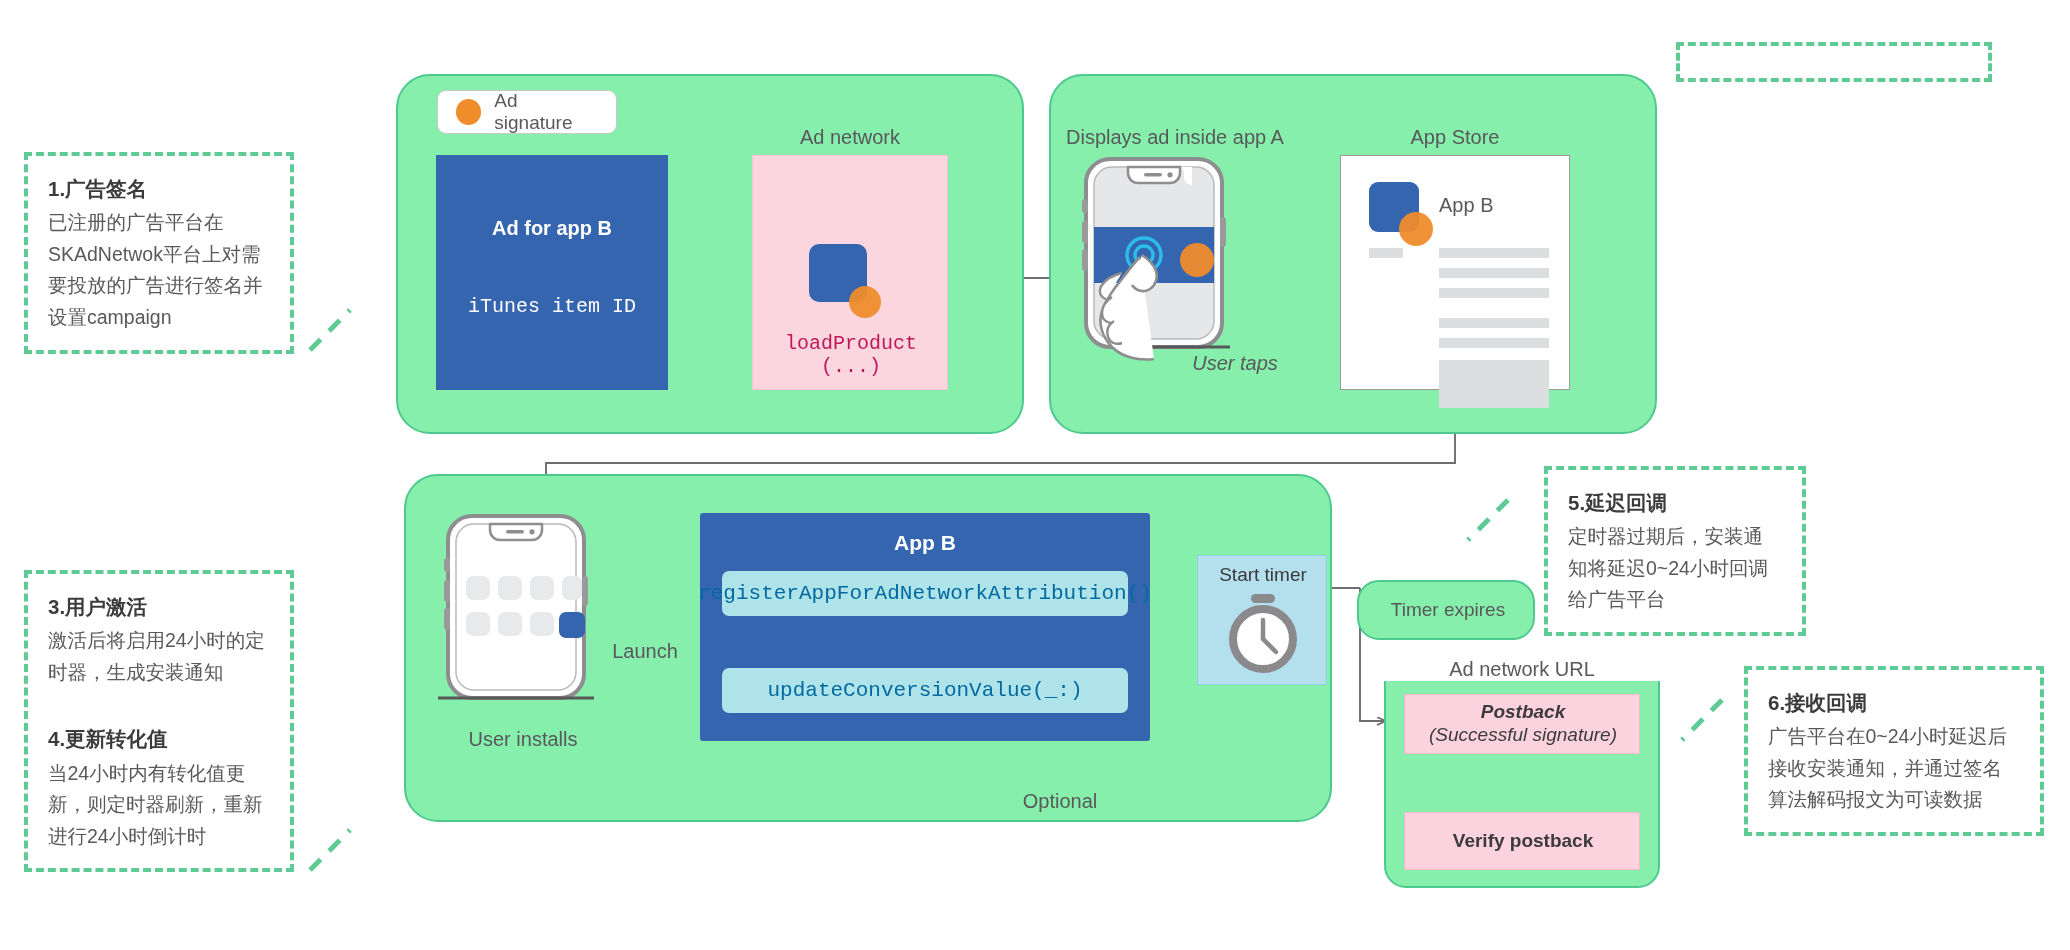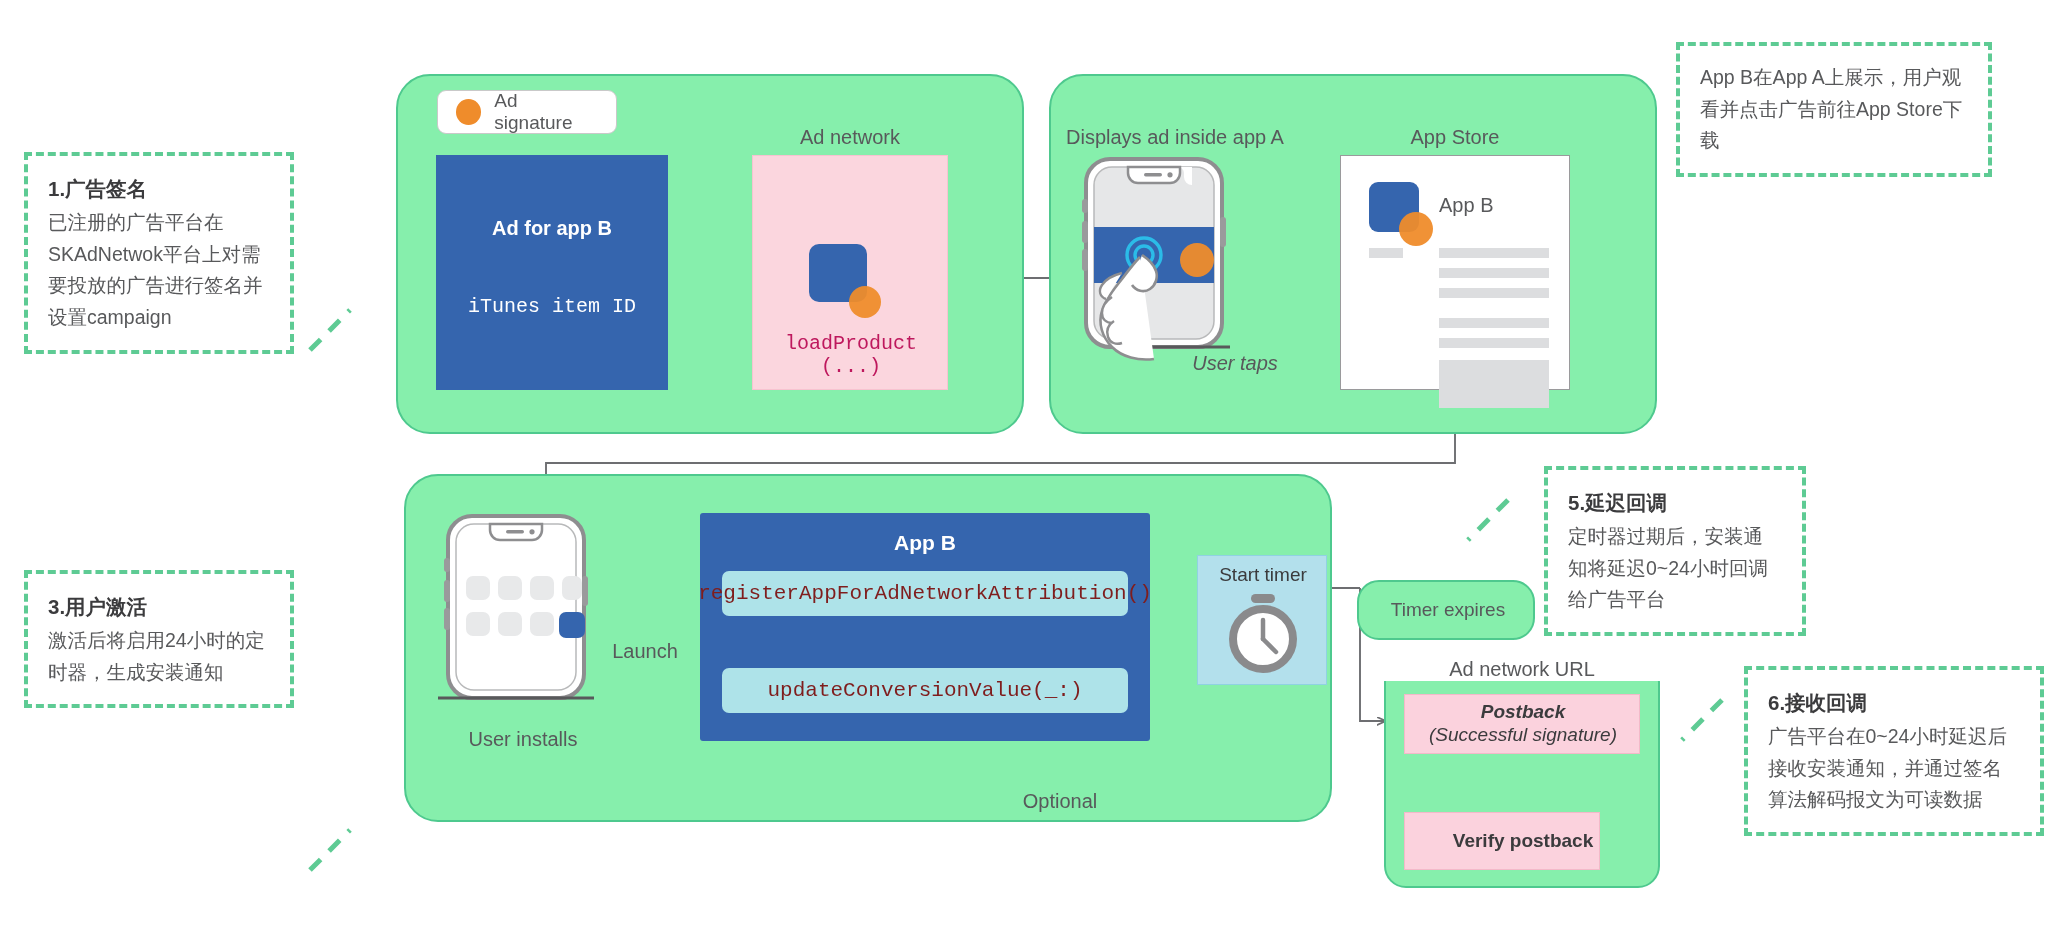--- a/index.html
+++ b/index.html
@@ -59,21 +59,21 @@
     border: 1.5px solid #f7c3d0;
   }
   .pink-strong {
     background: #fbd2dd;
     border: 1.5px solid #f3b9c9;
     color: #3b3b3d;
   }
   .cyan-box {
     background: #aee3e9;
     border-radius: 7px;
-    color: #7f1d1d;
+    color: #0369a1;
     display: flex; align-items: center; justify-content: center;
     font-family: "Liberation Mono", monospace;
     font-size: 21px;
   }
   .timer-box {
     background: #b3e0ec;
     border: 1.5px solid #8fd2e2;
   }
 
   .mono { font-family: "Liberation Mono", monospace; }
@@ -260,42 +260,45 @@
 </div>
 
 <div class="abs panel panel-sm" style="left:1384px;top:660px;width:276px;height:228px;"></div>
 <div class="abs caption" style="left:1384px;top:658px;width:276px;background:#fff;">Ad network URL</div>
 
 <div class="abs pink-strong" style="left:1404px;top:694px;width:236px;height:60px;font-style:italic;">
   <div class="abs bold" style="left:0;top:6px;width:236px;text-align:center;font-size:19px;">Postback</div>
   <div class="abs" style="left:0;top:29px;width:236px;text-align:center;font-size:19px;color:#3b3b3d;">(Successful signature)</div>
 </div>
 
-<div class="abs pink-strong" style="left:1404px;top:812px;width:196px;height:58px;">
+<div class="abs pink-strong" style="left:1404px;top:812px;width:236px;height:58px;">
   <div class="abs bold" style="left:0;top:17px;width:236px;text-align:center;font-size:19px;">Verify postback</div>
 </div>
 
 <div class="abs note" style="left:24px;top:152px;width:270px;">
   <div class="note-block">
     <div class="note-title">1.广告签名</div>
     <div class="note-body">已注册的广告平台在SKAdNetwok平台上对需要投放的广告进行签名并设置campaign</div>
   </div>
 </div>
 
 <div class="abs note" style="left:1676px;top:42px;width:316px;">
   <div class="note-block">
-    <div class="note-body">App B在App A上展示，用户观看并点击广告前往App Store下载</div>
   </div>
 </div>
 
 <div class="abs note" style="left:24px;top:570px;width:270px;">
   <div class="note-block">
     <div class="note-title">3.用户激活</div>
     <div class="note-body">激活后将启用24小时的定时器，生成安装通知</div>
   </div>
+  <div class="note-block">
+    <div class="note-title">4.更新转化值</div>
+    <div class="note-body">当24小时内有转化值更新，则定时器刷新，重新进行24小时倒计时</div>
+  </div>
 </div>
 
 <div class="abs note" style="left:1544px;top:466px;width:262px;">
   <div class="note-block">
     <div class="note-title">5.延迟回调</div>
     <div class="note-body">定时器过期后，安装通知将延迟0~24小时回调给广告平台</div>
   </div>
 </div>
 
 <div class="abs note" style="left:1744px;top:666px;width:300px;">

